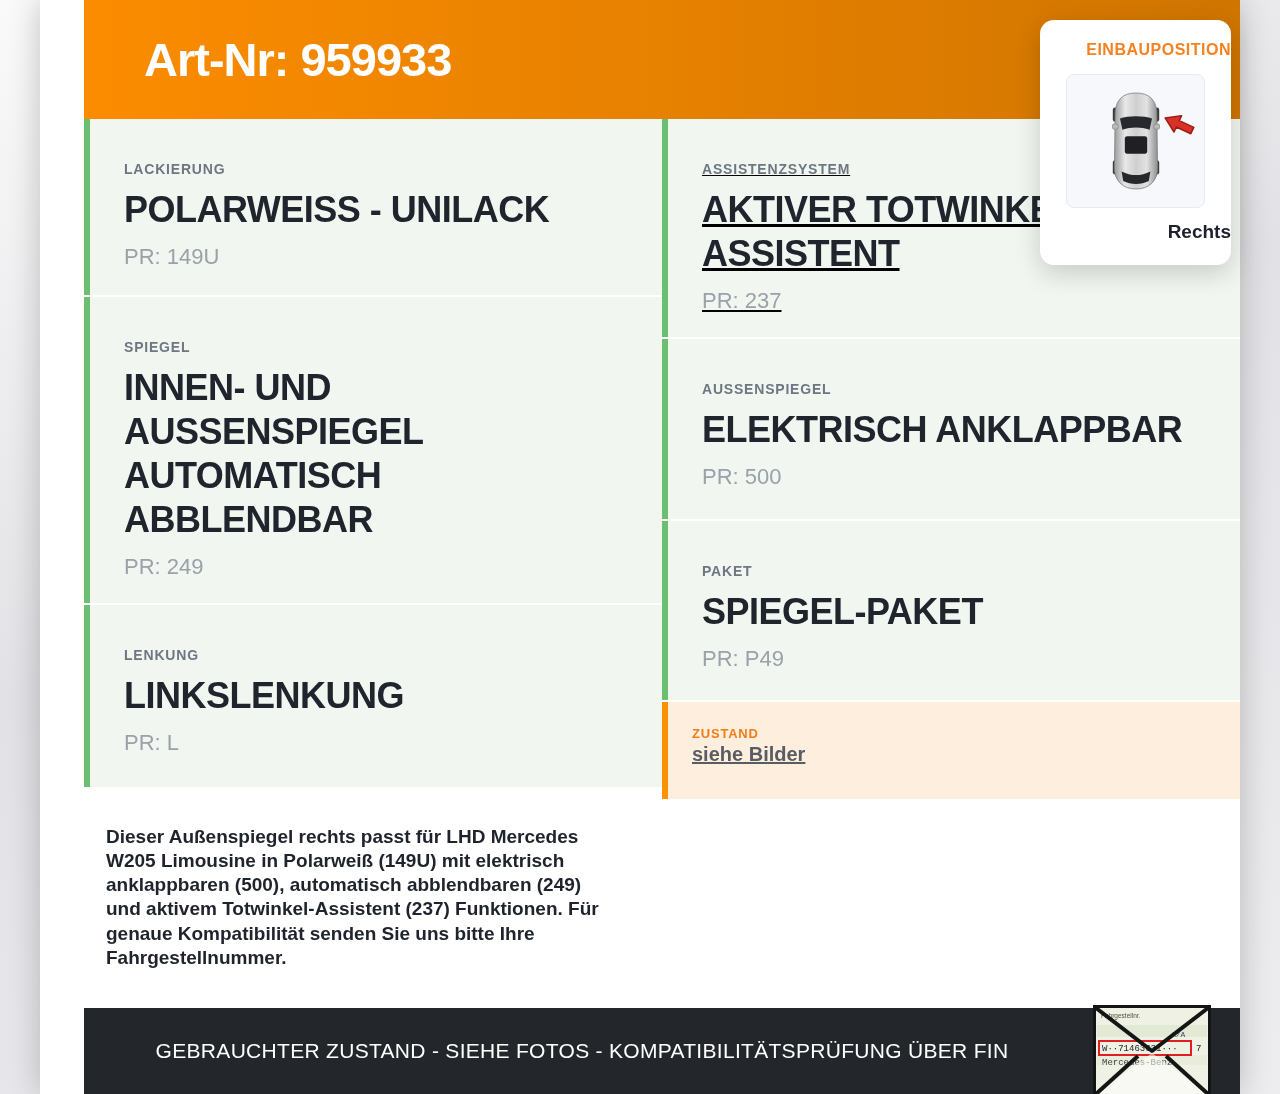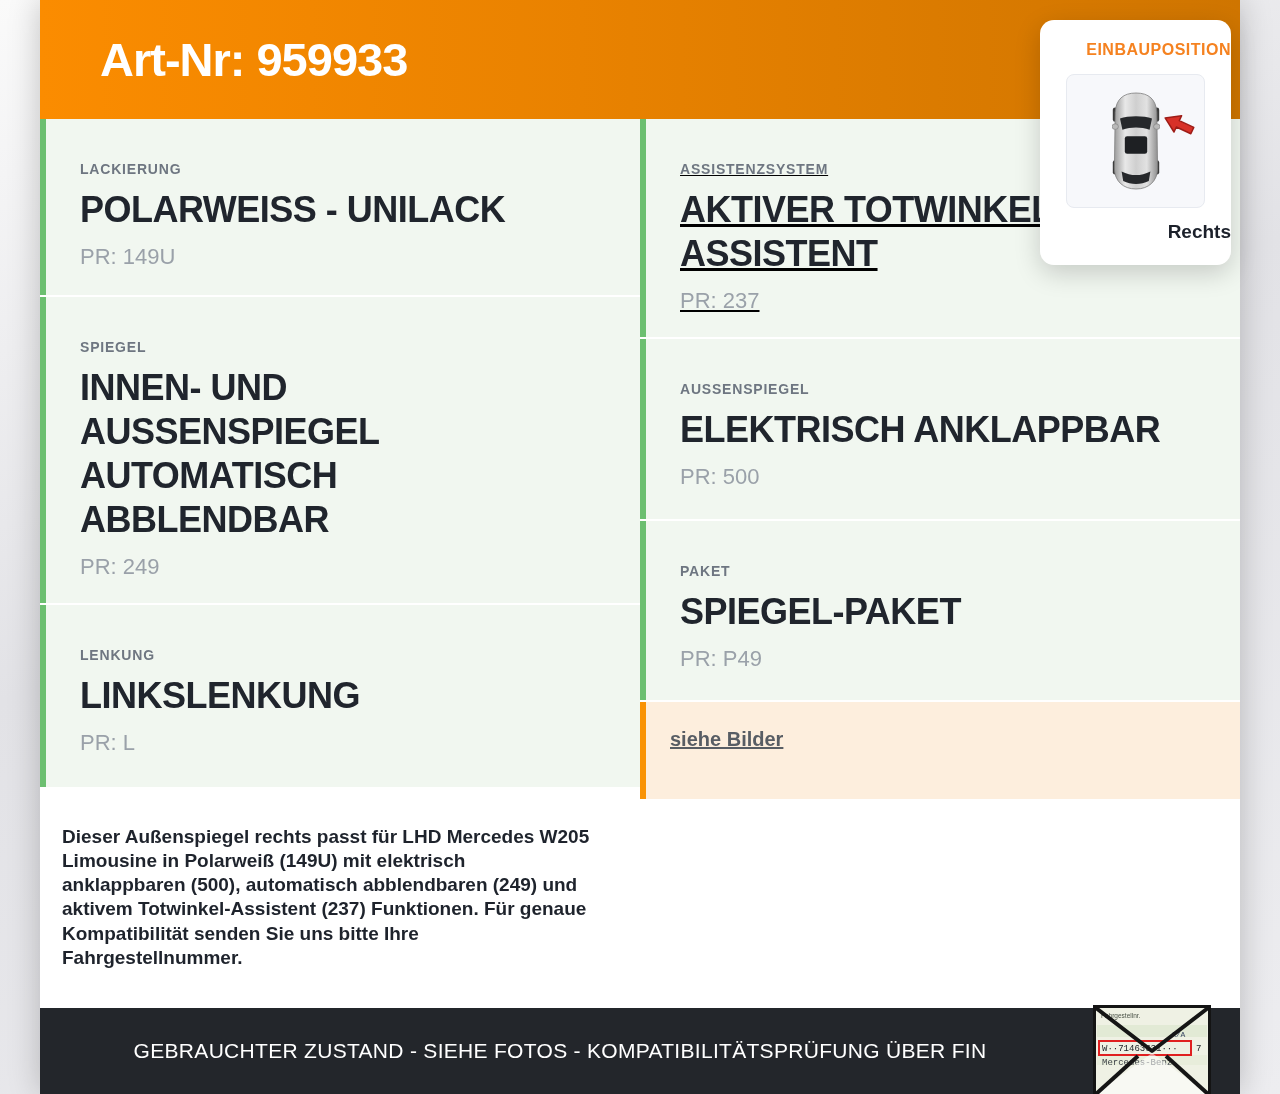--- a/index.html
+++ b/index.html
@@ -5,20 +5,21 @@
   * { margin:0; padding:0; box-sizing:border-box; }
   html,body { width:1280px; height:1094px; overflow:hidden; }
   body {
     font-family:"Liberation Sans","DejaVu Sans",sans-serif;
     background:linear-gradient(160deg,#fafafa 0%,#e2e2e6 45%,#ededf0 100%);
   }
   .sheet {
     position:absolute; left:40px; top:0; width:1200px; height:1094px;
     background:#ffffff;
     box-shadow:0 0 30px rgba(0,0,0,.22);
+    padding-left:44px;
   }
   
   .topbar {
     height:119px;
     background:linear-gradient(to right,#fb8c00 0%,#e98200 45%,#cf7500 100%);
     display:flex; align-items:center;
     padding-left:60px;
   }
   .topbar h1 {
     color:#ffffff; font-size:47px; font-weight:bold; letter-spacing:-1px;
@@ -136,20 +137,21 @@
         <div class="card-label">AUSSENSPIEGEL</div>
         <h2 class="card-title">ELEKTRISCH ANKLAPPBAR</h2>
         <div class="card-pr">PR: 500</div>
       </section>
       <section class="card rc3">
         <div class="card-label">PAKET</div>
         <h2 class="card-title">SPIEGEL-PAKET</h2>
         <div class="card-pr">PR: P49</div>
       </section>
       <section class="zustand">
+        <div class="zustand-label">ZUSTAND</div>
         <div class="zustand-value">siehe Bilder</div>
       </section>
       <div class="filler"></div>
     </div>
   </div>
 
   <footer class="footbar">
     <div class="foot-text">GEBRAUCHTER ZUSTAND - SIEHE FOTOS - KOMPATIBILITÄTSPRÜFUNG ÜBER FIN</div>
     <svg class="fin-img" viewBox="0 0 118 92">
       <rect x="1.5" y="1.5" width="115" height="89" fill="#eff1e4" stroke="#141414" stroke-width="3"></rect>

